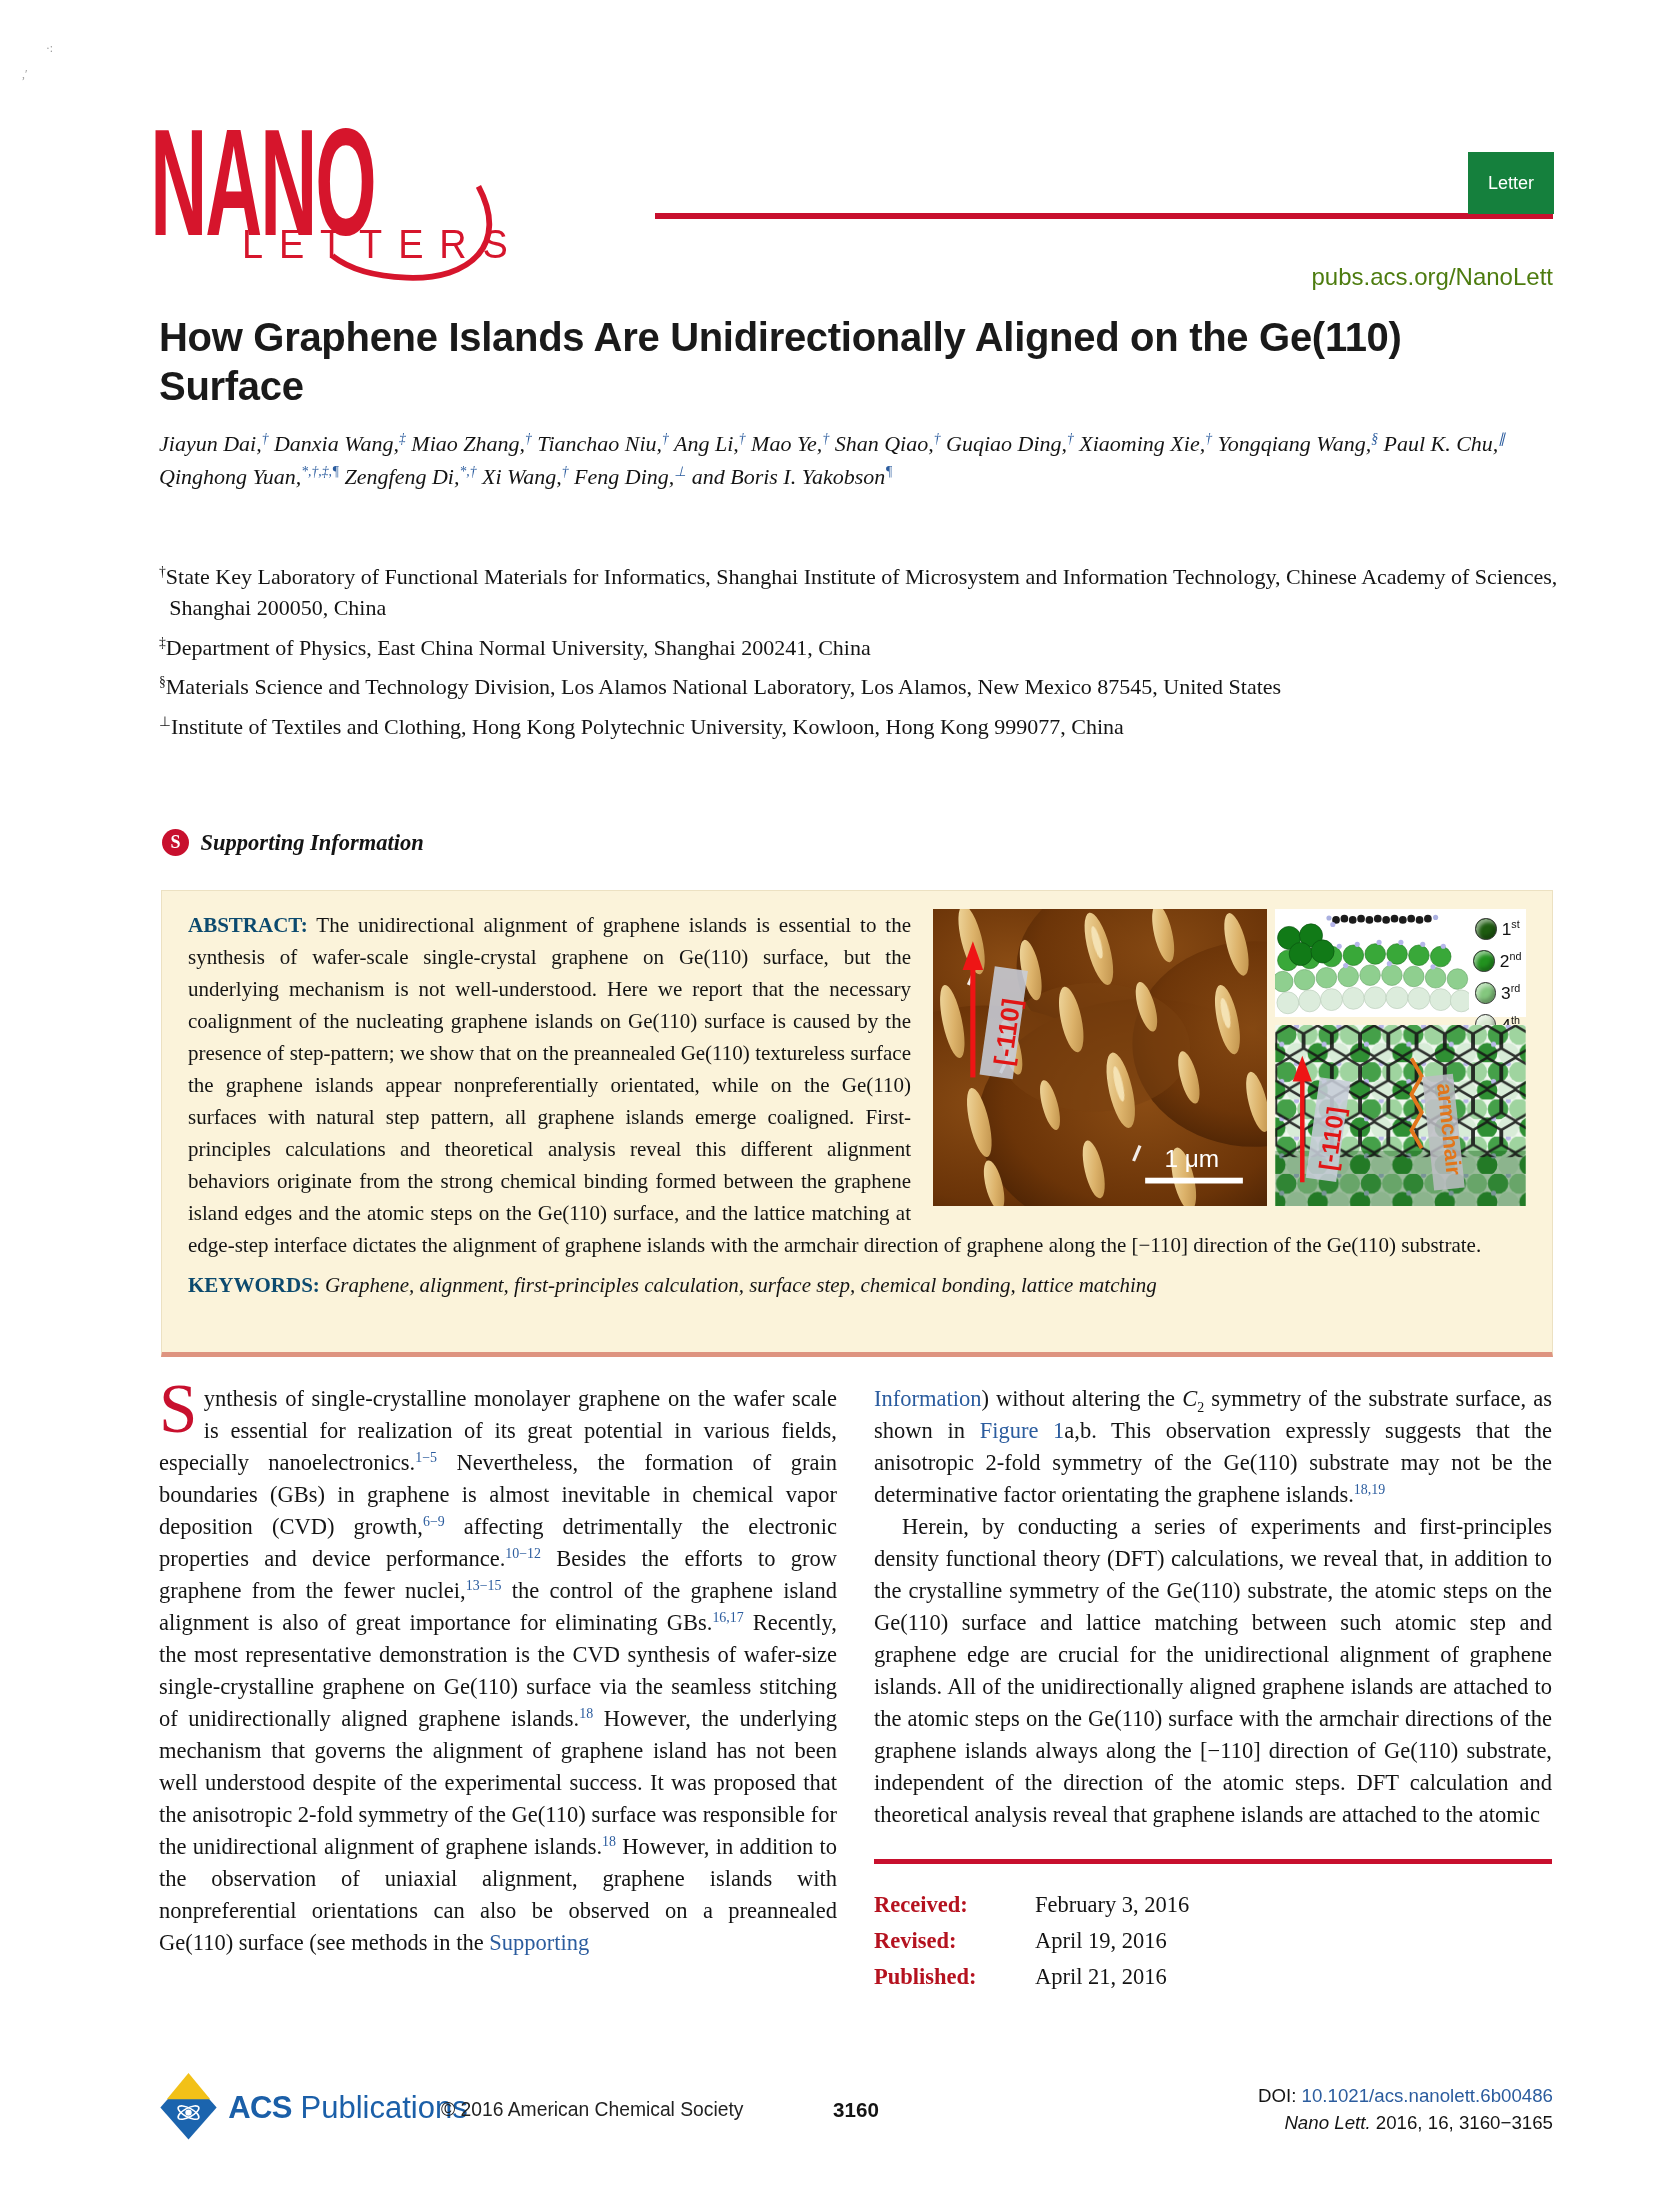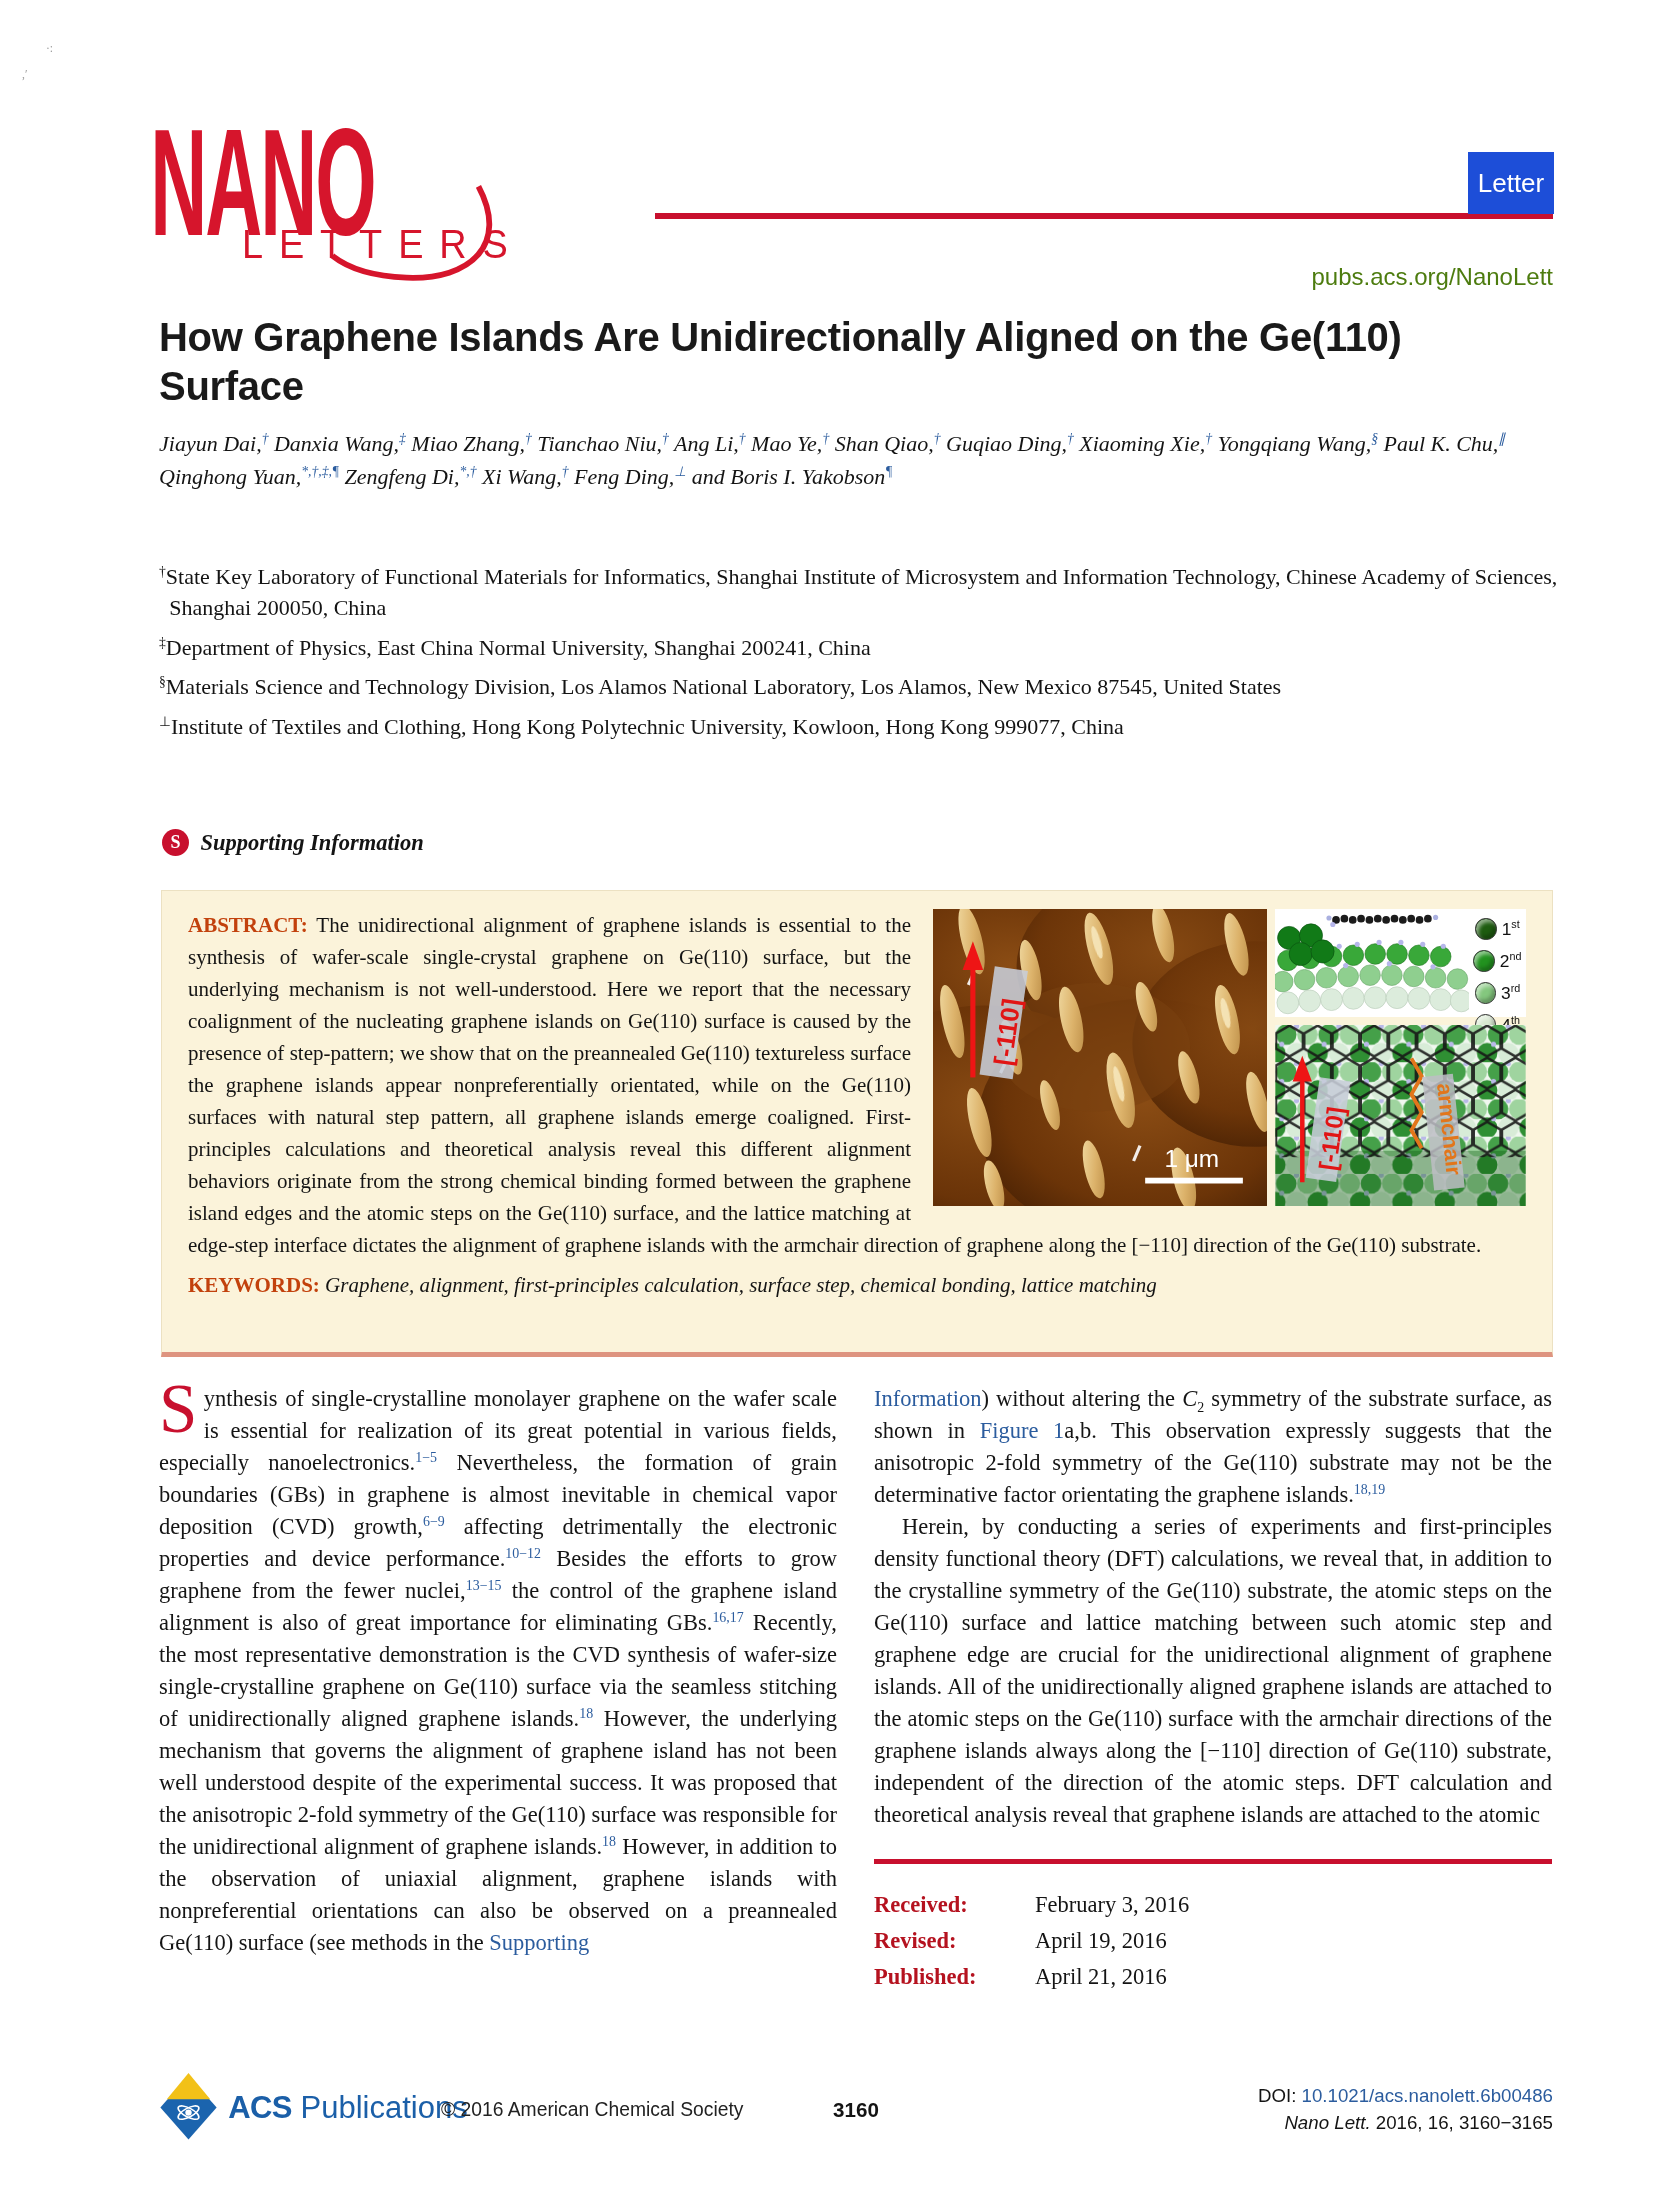--- a/index.html
+++ b/index.html
@@ -1,43 +1,43 @@
 <!DOCTYPE html>
 <html style="font-size:10.3px"><head>
 <meta charset="utf-8">
 <style>
   html,body{margin:0;padding:0;background:#888;}
   .page{position:relative;width:1677px;height:2194px;background:#ffffff;overflow:hidden;
         font-family:"Liberation Serif",serif;color:#141414;}
   
   .logo-wrap{position:absolute;left:149px;top:109px;width:444px;height:174px;}
   .header-rule{position:absolute;left:655px;top:213px;width:898px;height:5.8px;background:#c8102e;}
-  .letter-badge{position:absolute;left:1468px;top:152px;width:86px;height:62px;background:#1d4ed8;
-        color:#fff;font-family:"Liberation Sans",sans-serif;font-size:26px;display:flex;
+  .letter-badge{position:absolute;left:1468px;top:152px;width:86px;height:62px;background:#15803d;
+        color:#fff;font-family:"Liberation Sans",sans-serif;font-size:18px;display:flex;
         align-items:center;justify-content:center;}
   .site-url{position:absolute;left:965px;top:263px;width:588px;text-align:right;color:#4d7c0f;
         font-family:"Liberation Sans",sans-serif;font-size:24px;}
   .scan-dot{position:absolute;color:#9a9a9a;font-size:11.6px;}
   
   .title{position:absolute;left:159px;top:313px;width:1403px;font-family:"Liberation Sans",sans-serif;
         font-weight:bold;font-size:40px;line-height:1.22;color:#1a1a1a;letter-spacing:-0.3px;}
   .authors{position:absolute;left:159px;top:427px;width:1403px;font-size:22px;line-height:1.52;font-style:italic;}
   .affils{position:absolute;left:159px;top:561px;width:1403px;font-size:22px;}
   .affil-row{padding-left:10.3px;text-indent:-10.3px;line-height:1.42;margin-bottom:8.4px;}
   .supporting{position:absolute;left:162px;top:829px;display:flex;align-items:center;gap:11.6px;}
   .s-badge{width:27px;height:27px;border-radius:50%;background:#c8102e;color:#fff;display:flex;
         align-items:center;justify-content:center;font-weight:bold;font-size:18px;
         font-family:"Liberation Serif",serif;}
   .s-label{font-style:italic;font-weight:bold;font-size:22.5px;}
   
   .abstract{position:absolute;left:161px;top:890px;width:1392px;height:467px;box-sizing:border-box;
         background:#fbf3da;border:0.6px solid #ece1c2;border-bottom:5.8px solid #de9480;
         padding:18px 26px 0 26px;}
   .abs-para{font-size:21px;line-height:32px;text-align:justify;}
-  .lbl-red{color:#c2410c;font-weight:bold;}
+  .lbl-red{color:#0c4a6e;font-weight:bold;}
   .abs-figure{float:right;width:593px;height:297px;margin-left:22px;margin-bottom:5.1px;display:flex;gap:7.7px;}
   .afm{width:335px;height:297px;}
   .model-col{width:251px;height:297px;display:flex;flex-direction:column;gap:7.7px;}
   .model-top{position:relative;width:251px;height:108px;background:#fff;display:flex;}
   .model-bottom{position:relative;width:251px;height:181px;}
   .legend{width:57px;display:flex;flex-direction:column;justify-content:space-around;
         padding:3.9px 0;background:#fff;font-family:"Liberation Sans",sans-serif;}
   .legend-item{display:flex;align-items:center;gap:5.1px;justify-content:center;}
   .legend-dot{width:19.3px;height:19.3px;border-radius:50%;border:0.6px solid #2f2f2f;flex:0 0 auto;
         box-shadow:inset -2.6px -3.2px 3.9px rgba(0,0,0,.25), inset 2.6px 3.2px 3.9px rgba(255,255,255,.5);}

